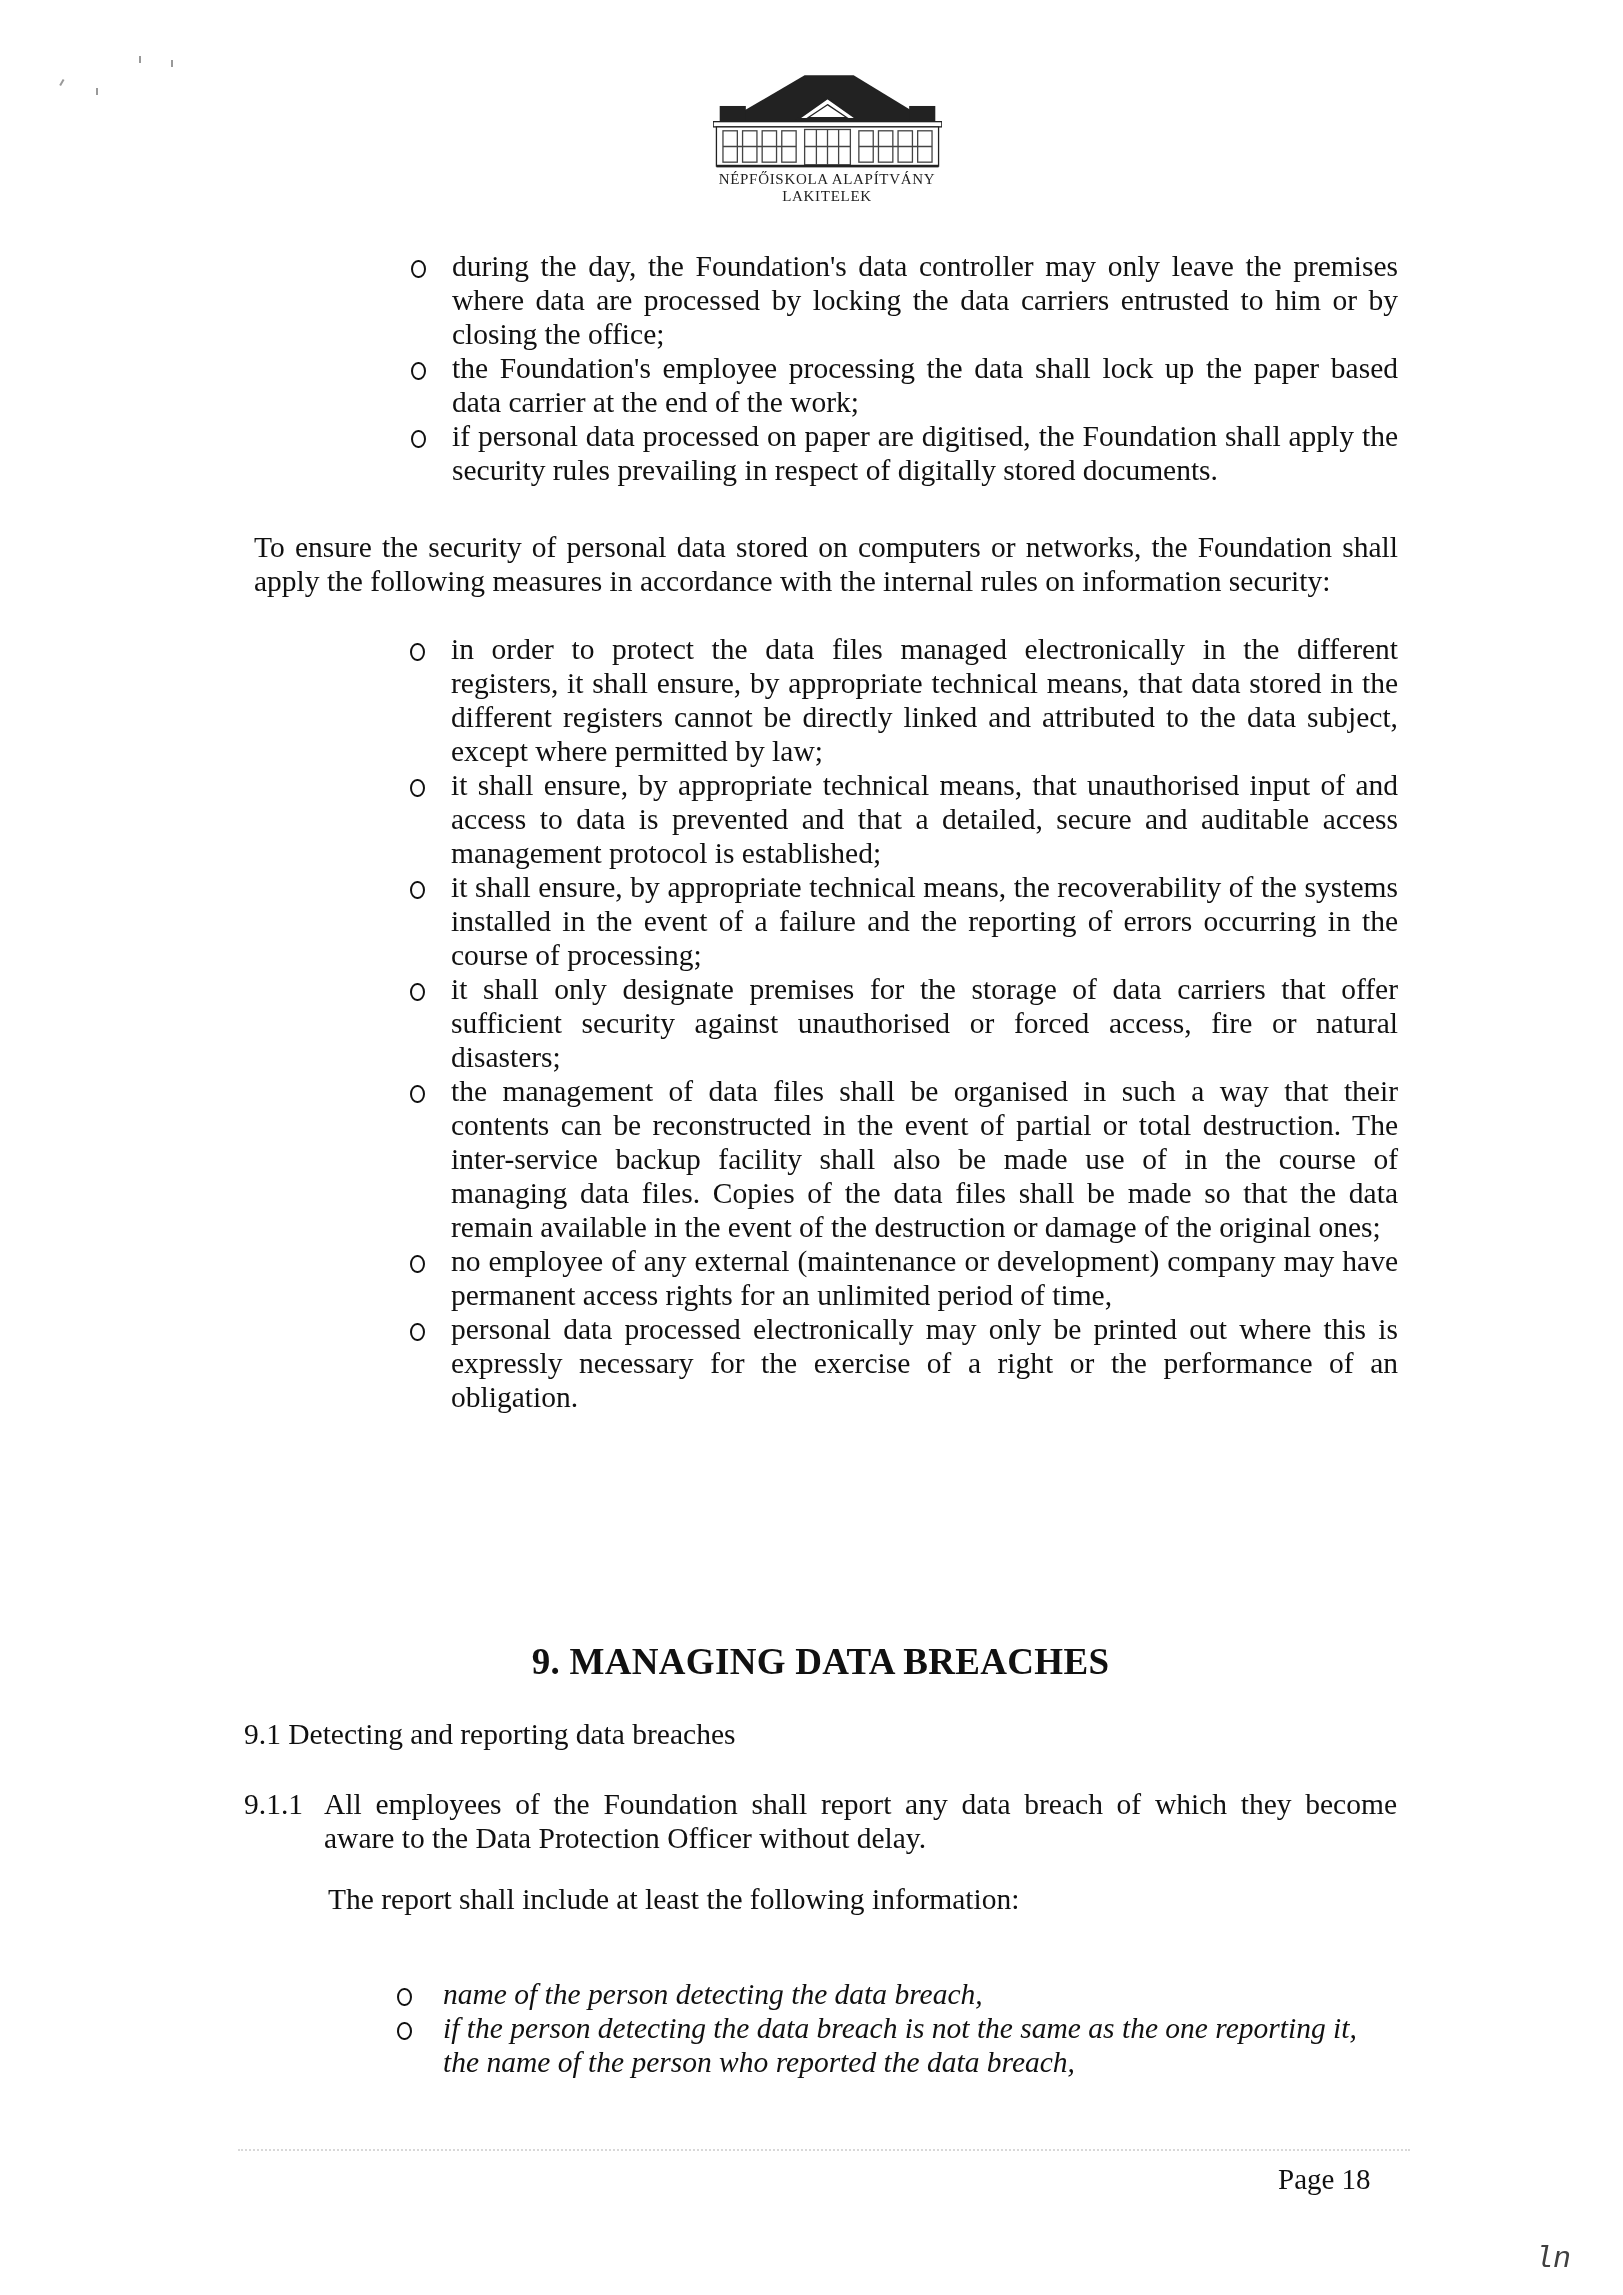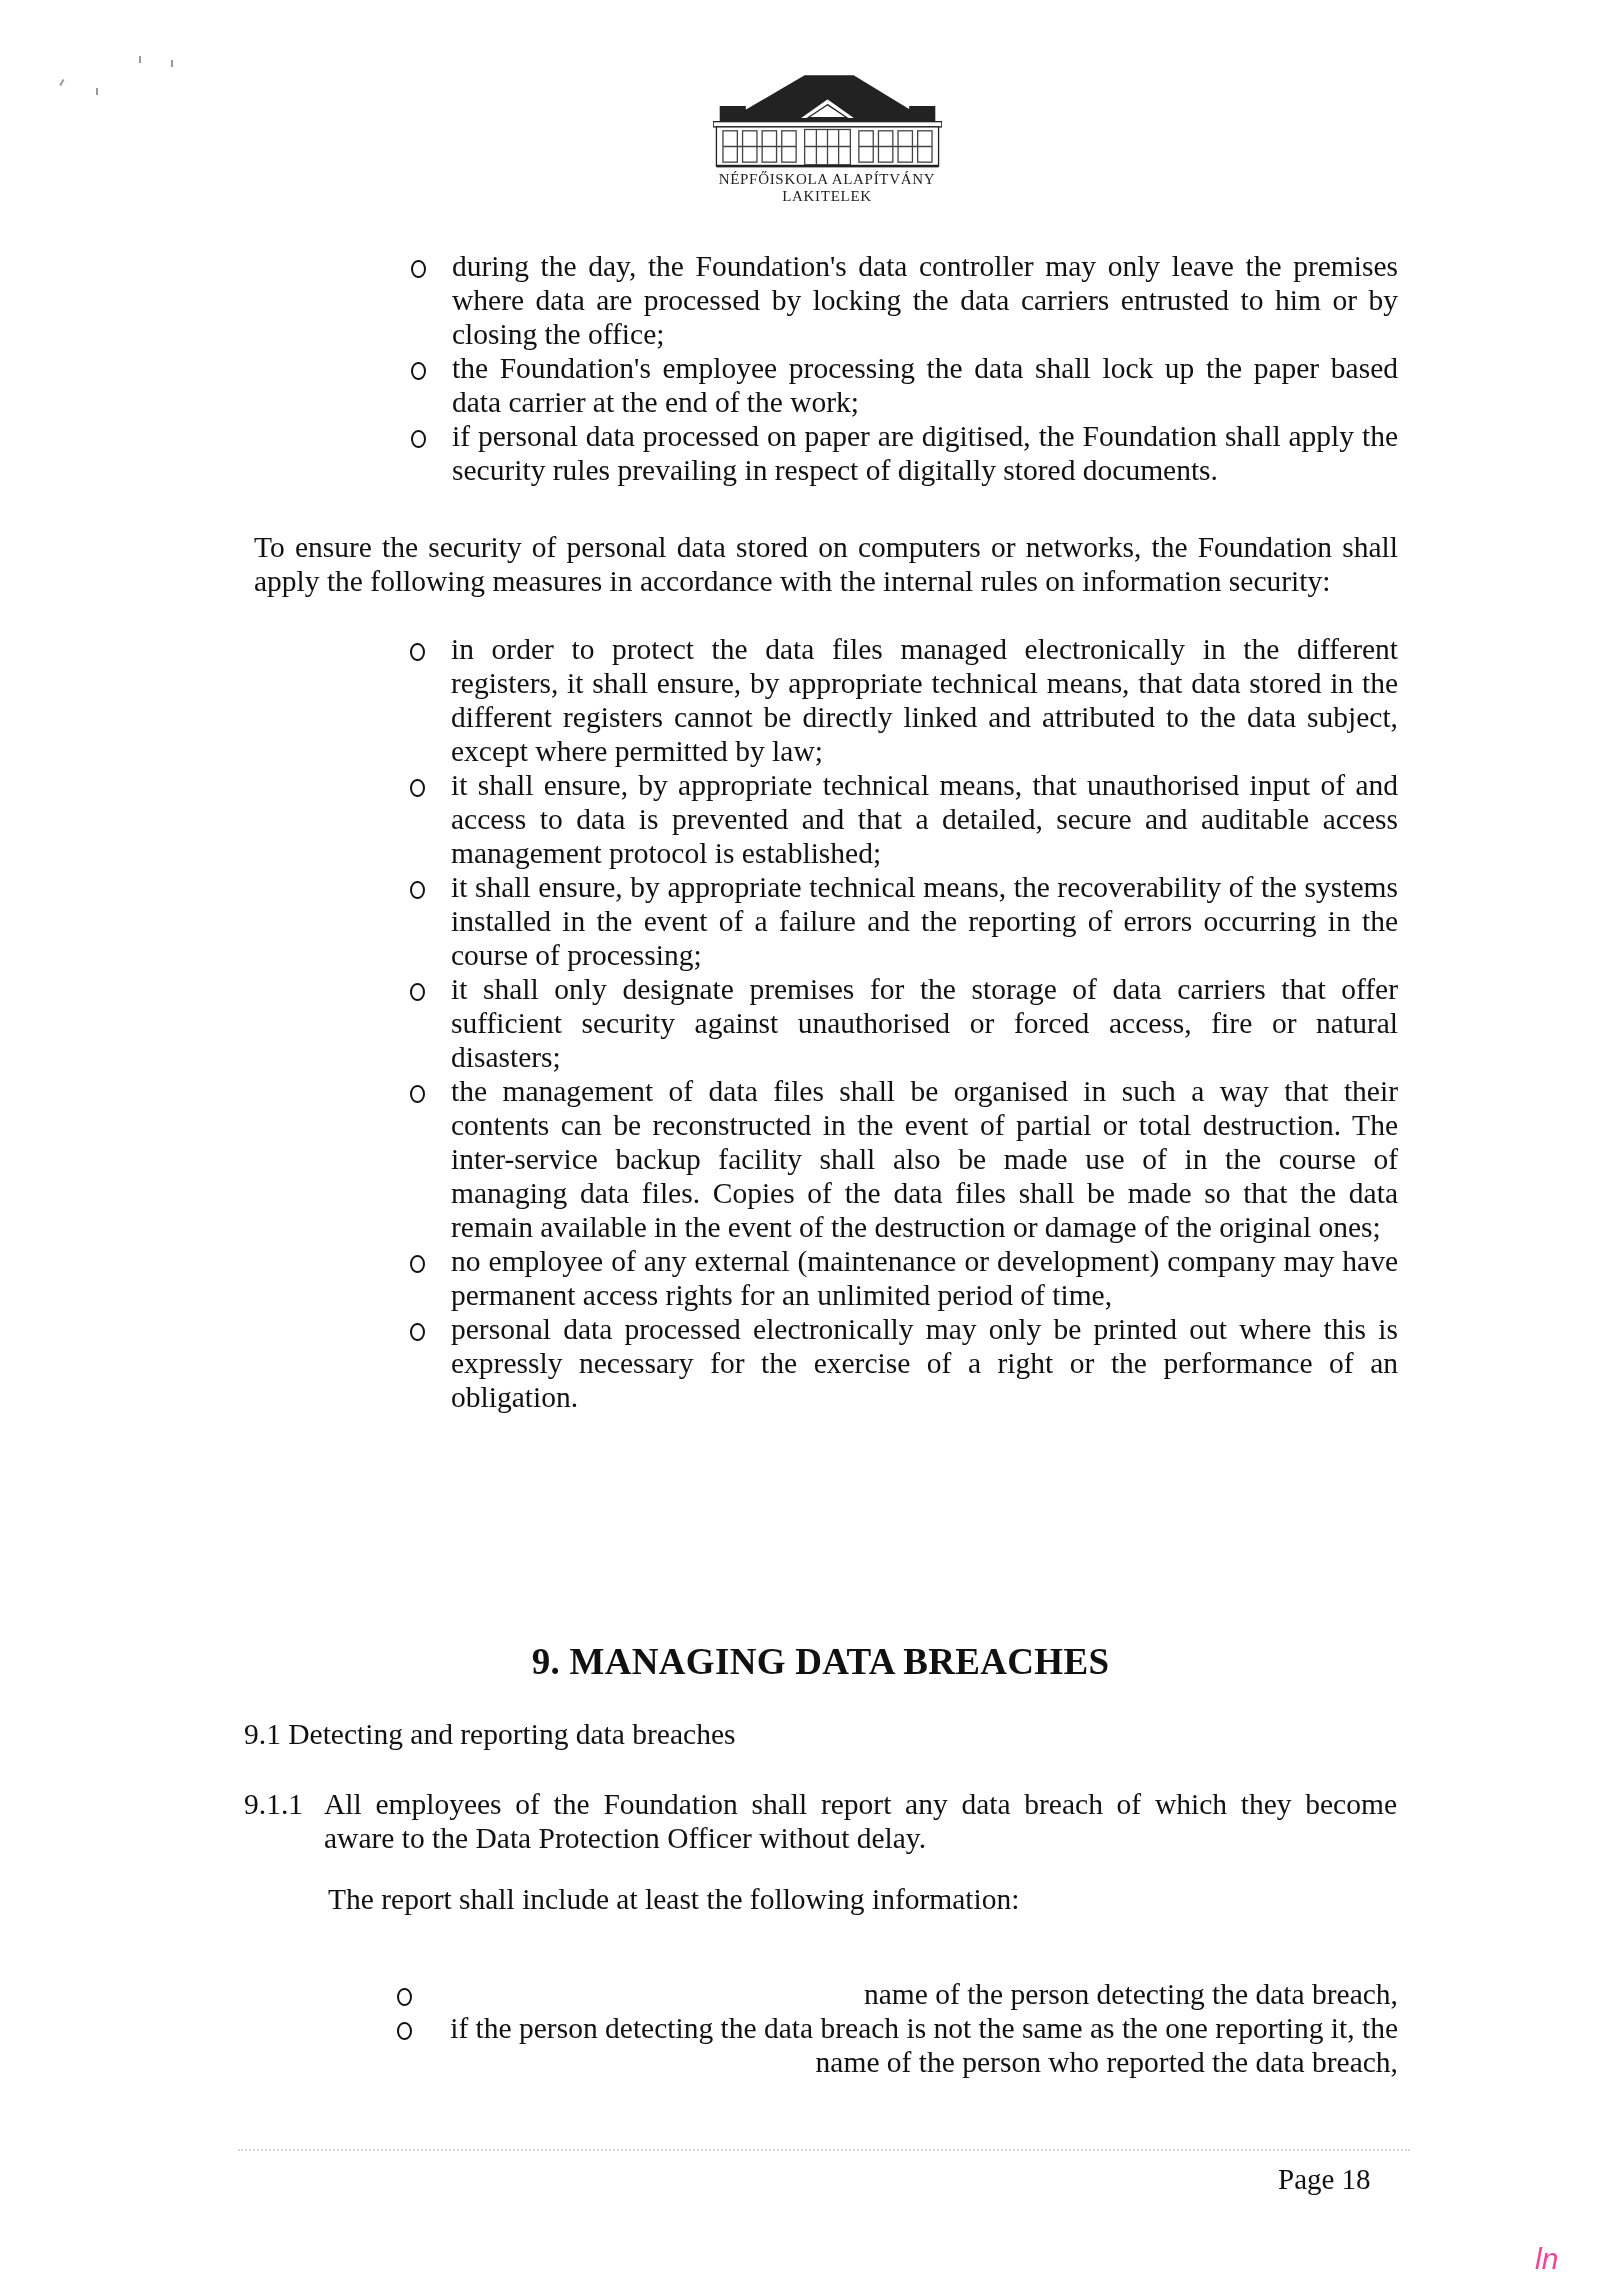--- a/index.html
+++ b/index.html
@@ -34,30 +34,30 @@
     #heading-9 {
       position: absolute; left: 223px; top: 1640px; width: 1165px; text-align: center;
       font-size: 37px; font-weight: bold; letter-spacing: 0.3px;
     }
     #sub-9-1 { position: absolute; left: 229px; top: 1718px; font-size: 29.5px; }
     #para-9-1-1 { position: absolute; left: 229px; top: 1787px; width: 1153px; }
     #para-9-1-1 .num { display: inline-block; width: 80px; }
     #para-9-1-1 .cont { padding-left: 80px; text-align: left; }
     #para-report { position: absolute; left: 313px; top: 1883px; font-size: 29.5px; }
     #list-report { left: 382px; top: 1977px; width: 1001px; }
-    #list-report li { padding-left: 46px; text-align: right; }
+    #list-report li { padding-left: 46px; text-align: left; font-style: italic; }
 
     .footer-rule {
       position: absolute; left: 223px; top: 2149px; width: 1172px; height: 0;
       border-top: 2px dotted #d8d8d8;
     }
     #page-number { position: absolute; left: 1263px; top: 2163px; font-size: 29px; }
     #initials {
-      position: absolute; left: 1520px; top: 2242px; font-size: 30px; color: #ec4899;
-      font-style: italic; font-family: Liberation Sans, sans-serif;
+      position: absolute; left: 1520px; top: 2242px; font-size: 30px; color: #404040;
+      font-style: italic; font-family: Liberation Mono, monospace;
     }
     .speck { position: absolute; width: 2px; height: 6.5px; background: #999; }
   </style>
 </head>
 <body>
 
 <div class="page">
 
   <span class="speck" style="left:46px;top:79px;transform:rotate(30deg);"></span>
   <span class="speck" style="left:124px;top:56px;"></span>

